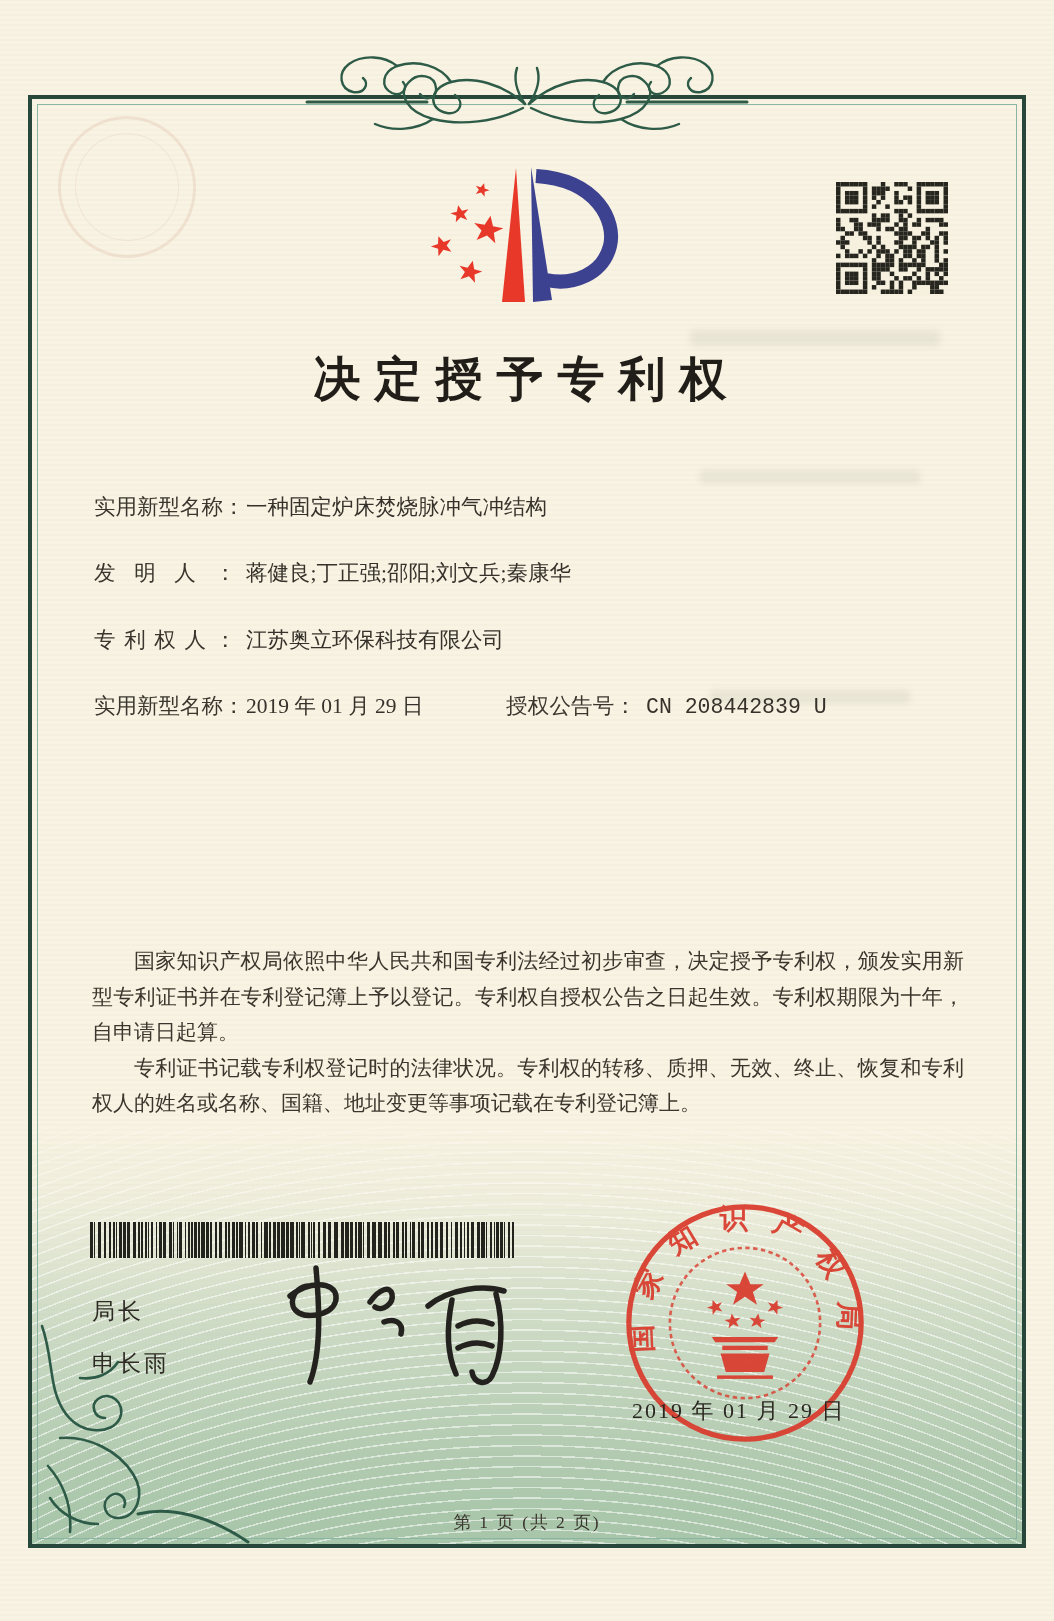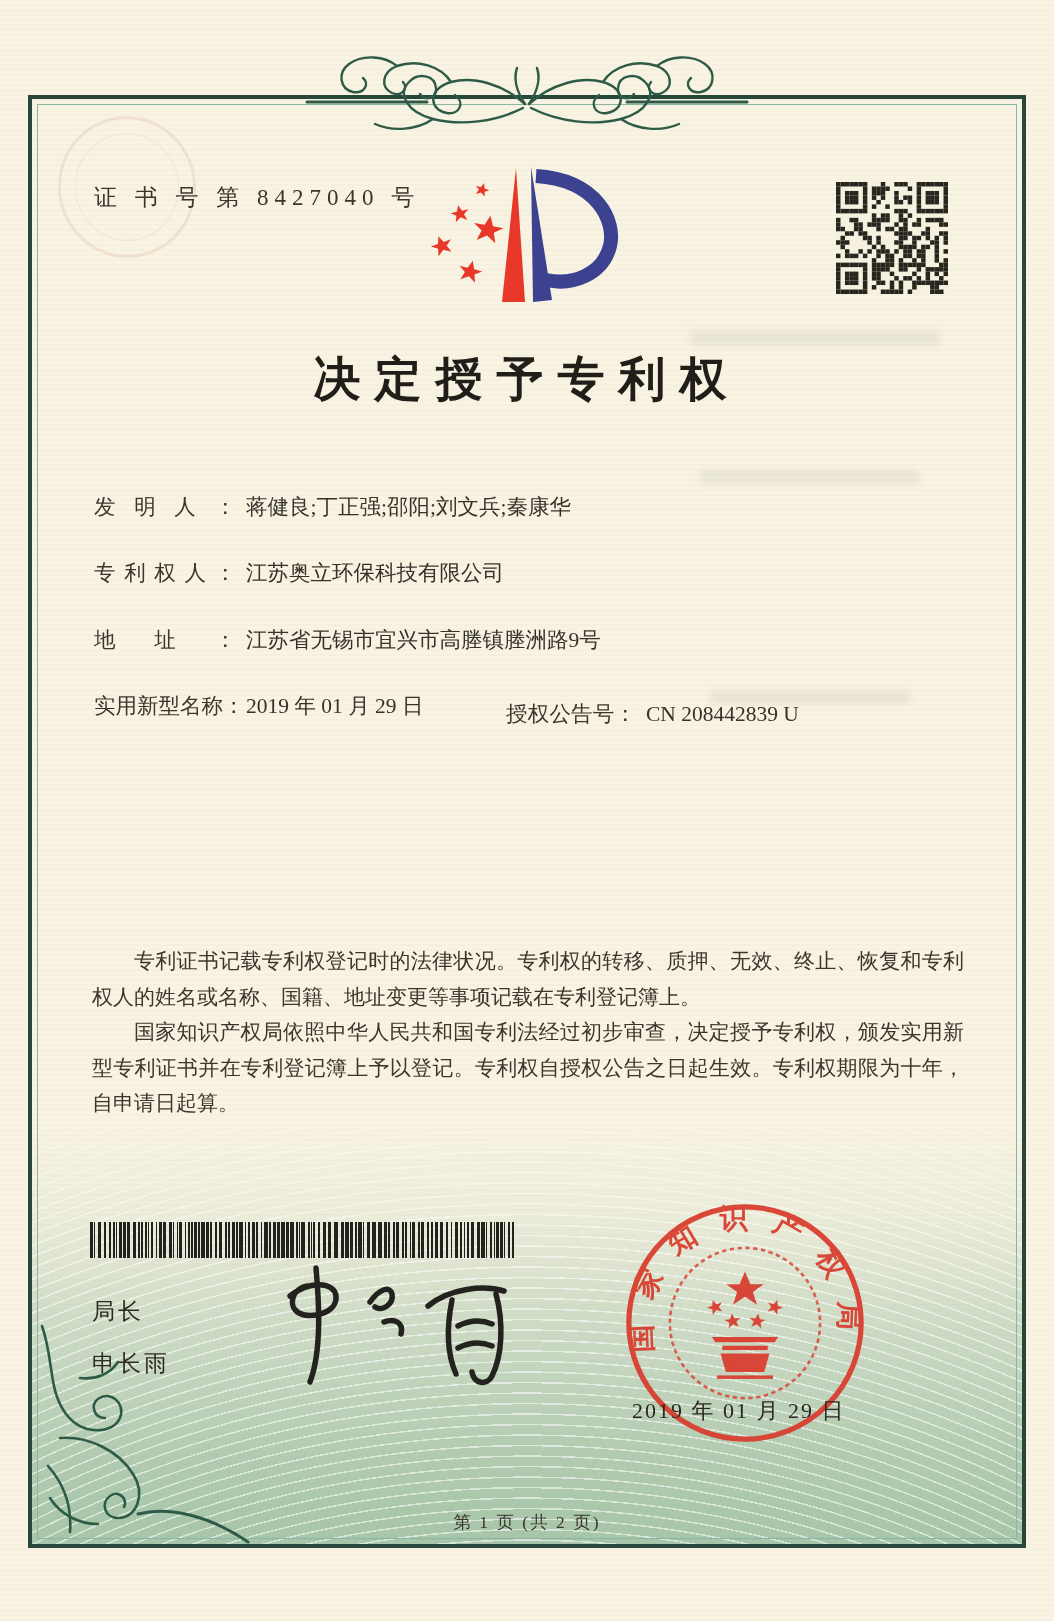--- a/index.html
+++ b/index.html
@@ -23,21 +23,21 @@
   .logo{position:absolute;left:418px;top:160px;width:210px;height:152px;}
   .qr{position:absolute;left:836px;top:182px;width:112px;height:112px;background:#f6f1df;}
   .qr svg{fill:#26261f;}
   .title{position:absolute;left:0;right:0;top:348px;text-align:center;
     font-size:47px;font-weight:700;letter-spacing:14px;color:#211e19;}
   
   .rows{position:absolute;left:94px;top:492px;right:70px;}
   .frow{height:66.4px;font-size:21.5px;position:relative;white-space:nowrap;}
   .flabel{display:inline-block;width:142px;text-align:justify;text-align-last:justify;color:#3a362e;}
   .fvalue{margin-left:10px;color:#36322b;}
-  .grant2{position:absolute;left:412px;top:8px;}
+  .grant2{position:absolute;left:412px;top:0;font-family:Liberation Mono, monospace;}
   
   .paras{position:absolute;left:92px;right:90px;top:944px;font-size:21px;line-height:35.5px;
     color:#3b362d;text-align:justify;}
   .paras p{margin:0;text-indent:2em;}
   
   .band{position:absolute;left:32px;right:32px;top:1126px;height:418px;
     background:
      repeating-radial-gradient(circle at 50% 330%, rgba(255,255,255,0) 0 9px, rgba(255,255,255,0.55) 9px 10.5px),
      linear-gradient(to bottom, rgba(178,203,179,0) 0%, rgba(178,203,179,0.25) 22%,
        rgba(176,202,177,0.62) 50%, rgba(170,198,171,0.92) 80%, #a7c5a8 100%);
@@ -89,21 +89,20 @@
       <path d="M40 120 C 68 118 98 132 113 156 C 126 176 117 200 98 200 C 85 200 80 185 90 178 C 98 172 108 180 104 189"></path>
       <path d="M118 196 C 150 188 190 198 228 224" stroke-width="3"></path>
       <path d="M28 148 C 44 166 52 188 50 214"></path>
       <path d="M60 60 C 76 62 90 56 98 44"></path>
       <path d="M30 180 C 40 196 58 206 78 206"></path>
     </g>
   </svg>
 
   <div class="emboss"></div>
 
-  <div class="cert-no">证 书 号 第 8427040 号</div>
 
   <svg class="logo" viewBox="0 0 210 152">
     <defs>
       <polygon id="star" points="0,-10 2.94,-3.1 10.2,-3.1 4.3,1.18 6.54,8.1 0,3.8 -6.54,8.1 -4.3,1.18 -10.2,-3.1 -2.94,-3.1"></polygon>
     </defs>
     <polygon points="98,8 107,142 84,142" fill="#e8382a"></polygon>
     <polygon points="113,7 134,140 115,142" fill="#3c4190"></polygon>
     <path d="M118 16 C 180 20 198 62 192 86 C 185 114 155 126 128 120" fill="none" stroke="#3c4190" stroke-width="14"></path>
     <g fill="#e8382a">
       <use href="#star" transform="translate(64,30) scale(0.7) rotate(18)"></use>
@@ -430,39 +429,39 @@
           <rect x="98.56" y="107.52" width="4.48" height="4.48"></rect>
           <rect x="103.04" y="107.52" width="4.48" height="4.48"></rect>
         </g>
       </svg>
   </div>
 
   <div class="title">决定授予专利权</div>
 
   <div class="rows">
     <div class="frow">
+      <span class="flabel">实用新型名称：</span><span class="fvalue">一种固定炉床焚烧脉冲气冲结构</span>
+    </div>
+    <div class="frow">
       <span class="flabel">发明人：</span><span class="fvalue">蒋健良;丁正强;邵阳;刘文兵;秦康华</span>
     </div>
     <div class="frow">
       <span class="flabel">专利权人：</span><span class="fvalue">江苏奥立环保科技有限公司</span>
-    </div>
-    <div class="frow">
-      <span class="flabel">地址：</span><span class="fvalue">江苏省无锡市宜兴市高塍镇塍洲路9号</span>
     </div>
     <div class="frow">
       <span class="flabel">实用新型名称：</span><span class="fvalue">2019 年 01 月 29 日</span>
       <span class="grant2">
         <span class="flabel" style="width:130px">授权公告号：</span><span class="fvalue">CN 208442839 U</span>
       </span>
     </div>
   </div>
 
   <div class="paras">
+    <p>国家知识产权局依照中华人民共和国专利法经过初步审查，决定授予专利权，颁发实用新型专利证书并在专利登记簿上予以登记。专利权自授权公告之日起生效。专利权期限为十年，自申请日起算。</p>
     <p>专利证书记载专利权登记时的法律状况。专利权的转移、质押、无效、终止、恢复和专利权人的姓名或名称、国籍、地址变更等事项记载在专利登记簿上。</p>
-    <p>国家知识产权局依照中华人民共和国专利法经过初步审查，决定授予专利权，颁发实用新型专利证书并在专利登记簿上予以登记。专利权自授权公告之日起生效。专利权期限为十年，自申请日起算。</p>
   </div>
 
   <div class="barcode">
       <div style="left:0px;width:3px"></div>
       <div style="left:4px;width:1px"></div>
       <div style="left:8px;width:3px"></div>
       <div style="left:14px;width:2px"></div>
       <div style="left:19px;width:2px"></div>
       <div style="left:23px;width:2px"></div>
       <div style="left:26px;width:1px"></div>

